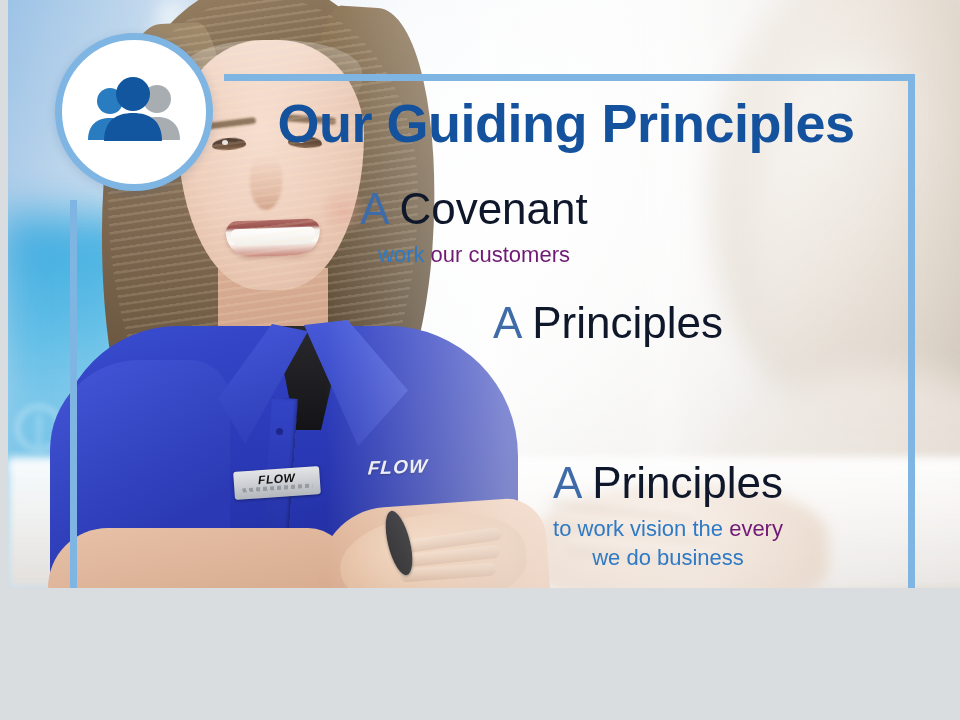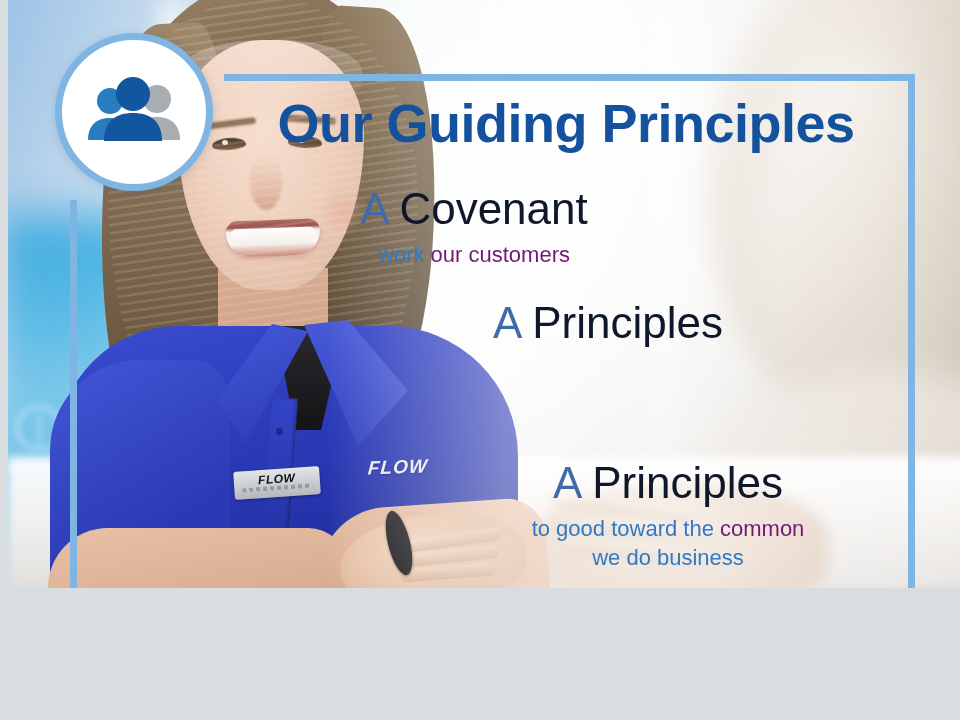--- a/index.html
+++ b/index.html
@@ -437,18 +437,18 @@
     </div>
     <div class="sub">
       </div>
   </div>
 
   <div class="block" id="blk-commitment">
     <div class="head">
       <span class="art">A </span><span class="word">Principles</span>
     </div>
     <div class="sub">
-        <div><span>to good toward the </span><b>common</b></div>
+        <div><span>to work vision the </span><b>every</b></div>
         <div><span>we do business</span></div>
       </div>
   </div>
 
 </div>
 
 </body></html>

